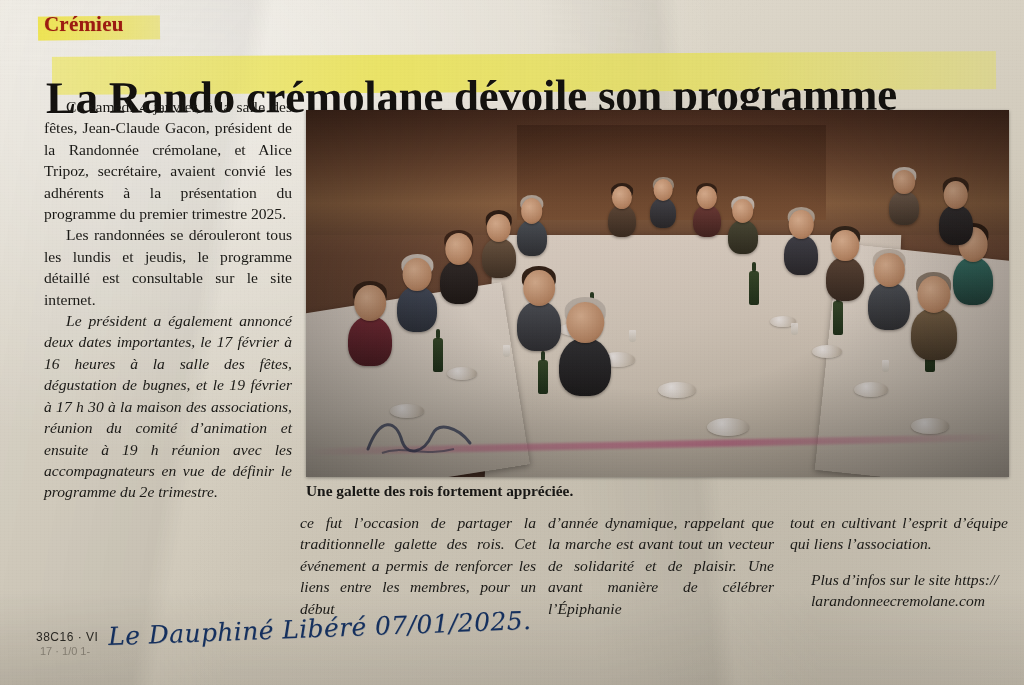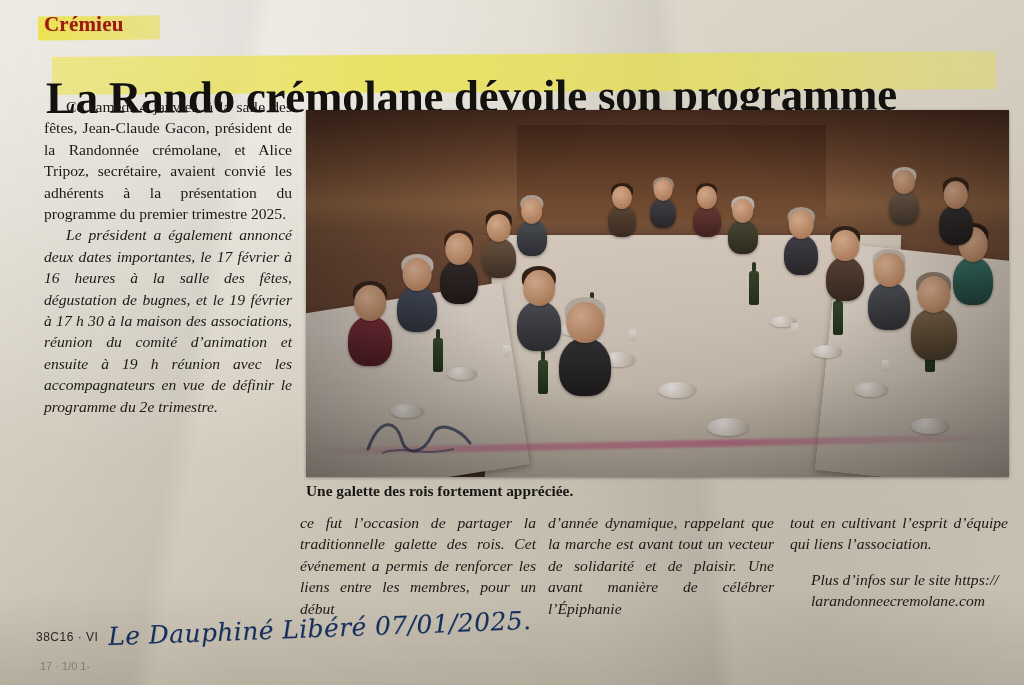--- a/index.html
+++ b/index.html
@@ -282,21 +282,21 @@
     left: 36px;
     top: 630px;
     font-family: "Liberation Sans", sans-serif;
     font-size: 12px;
     color: #2a2823;
     letter-spacing: .5px;
   }
   #footer-code-2 {
     position: absolute;
     left: 40px;
-    top: 660px;
+    top: 645px;
     font-family: "Liberation Sans", sans-serif;
     font-size: 11px;
     color: #6c665b;
     opacity: .7;
   }
   #handwriting {
     position: absolute;
     left: 108px;
     top: 614px;
     font-family: "DejaVu Serif", serif;
@@ -442,20 +442,21 @@
       <path d="M20 44 C 40 36, 62 48, 92 40" fill="none" stroke="#1b2b52" stroke-width="2" opacity="0.6"></path>
     </svg>
 
     <div class="vig"></div>
   </div>
 
   <div id="caption">Une galette des rois fortement appréciée.</div>
 
   <div class="col" id="col-left">
     <p>Ce samedi 4 janvier, à la salle des fêtes, Jean-Claude Gacon, président de la Randonnée crémolane, et Alice Tripoz, secrétaire, avaient convié les adhérents à la présentation du programme du premier trimestre 2025.</p>
+    <p>Les randonnées se dérouleront tous les lundis et jeudis, le programme détaillé est consultable sur le site internet.</p>
     <p class="italic">Le président a également annoncé deux dates importantes, le 17 février à 16 heures à la salle des fêtes, dégustation de bugnes, et le 19 février à 17 h 30 à la maison des associations, réunion du comité d’animation et ensuite à 19 h réunion avec les accompagnateurs en vue de définir le programme du 2e trimestre.</p>
   </div>
 
   <div class="col lower-col" id="col-2">
     <p>ce fut l’occasion de partager la traditionnelle galette des rois. Cet événement a permis de renforcer les liens entre les membres, pour un début</p>
   </div>
 
   <div class="col lower-col" id="col-3">
     <p>d’année dynamique, rappelant que la marche est avant tout un vecteur de solidarité et de plaisir. Une avant manière de célébrer l’Épiphanie</p>
   </div>

